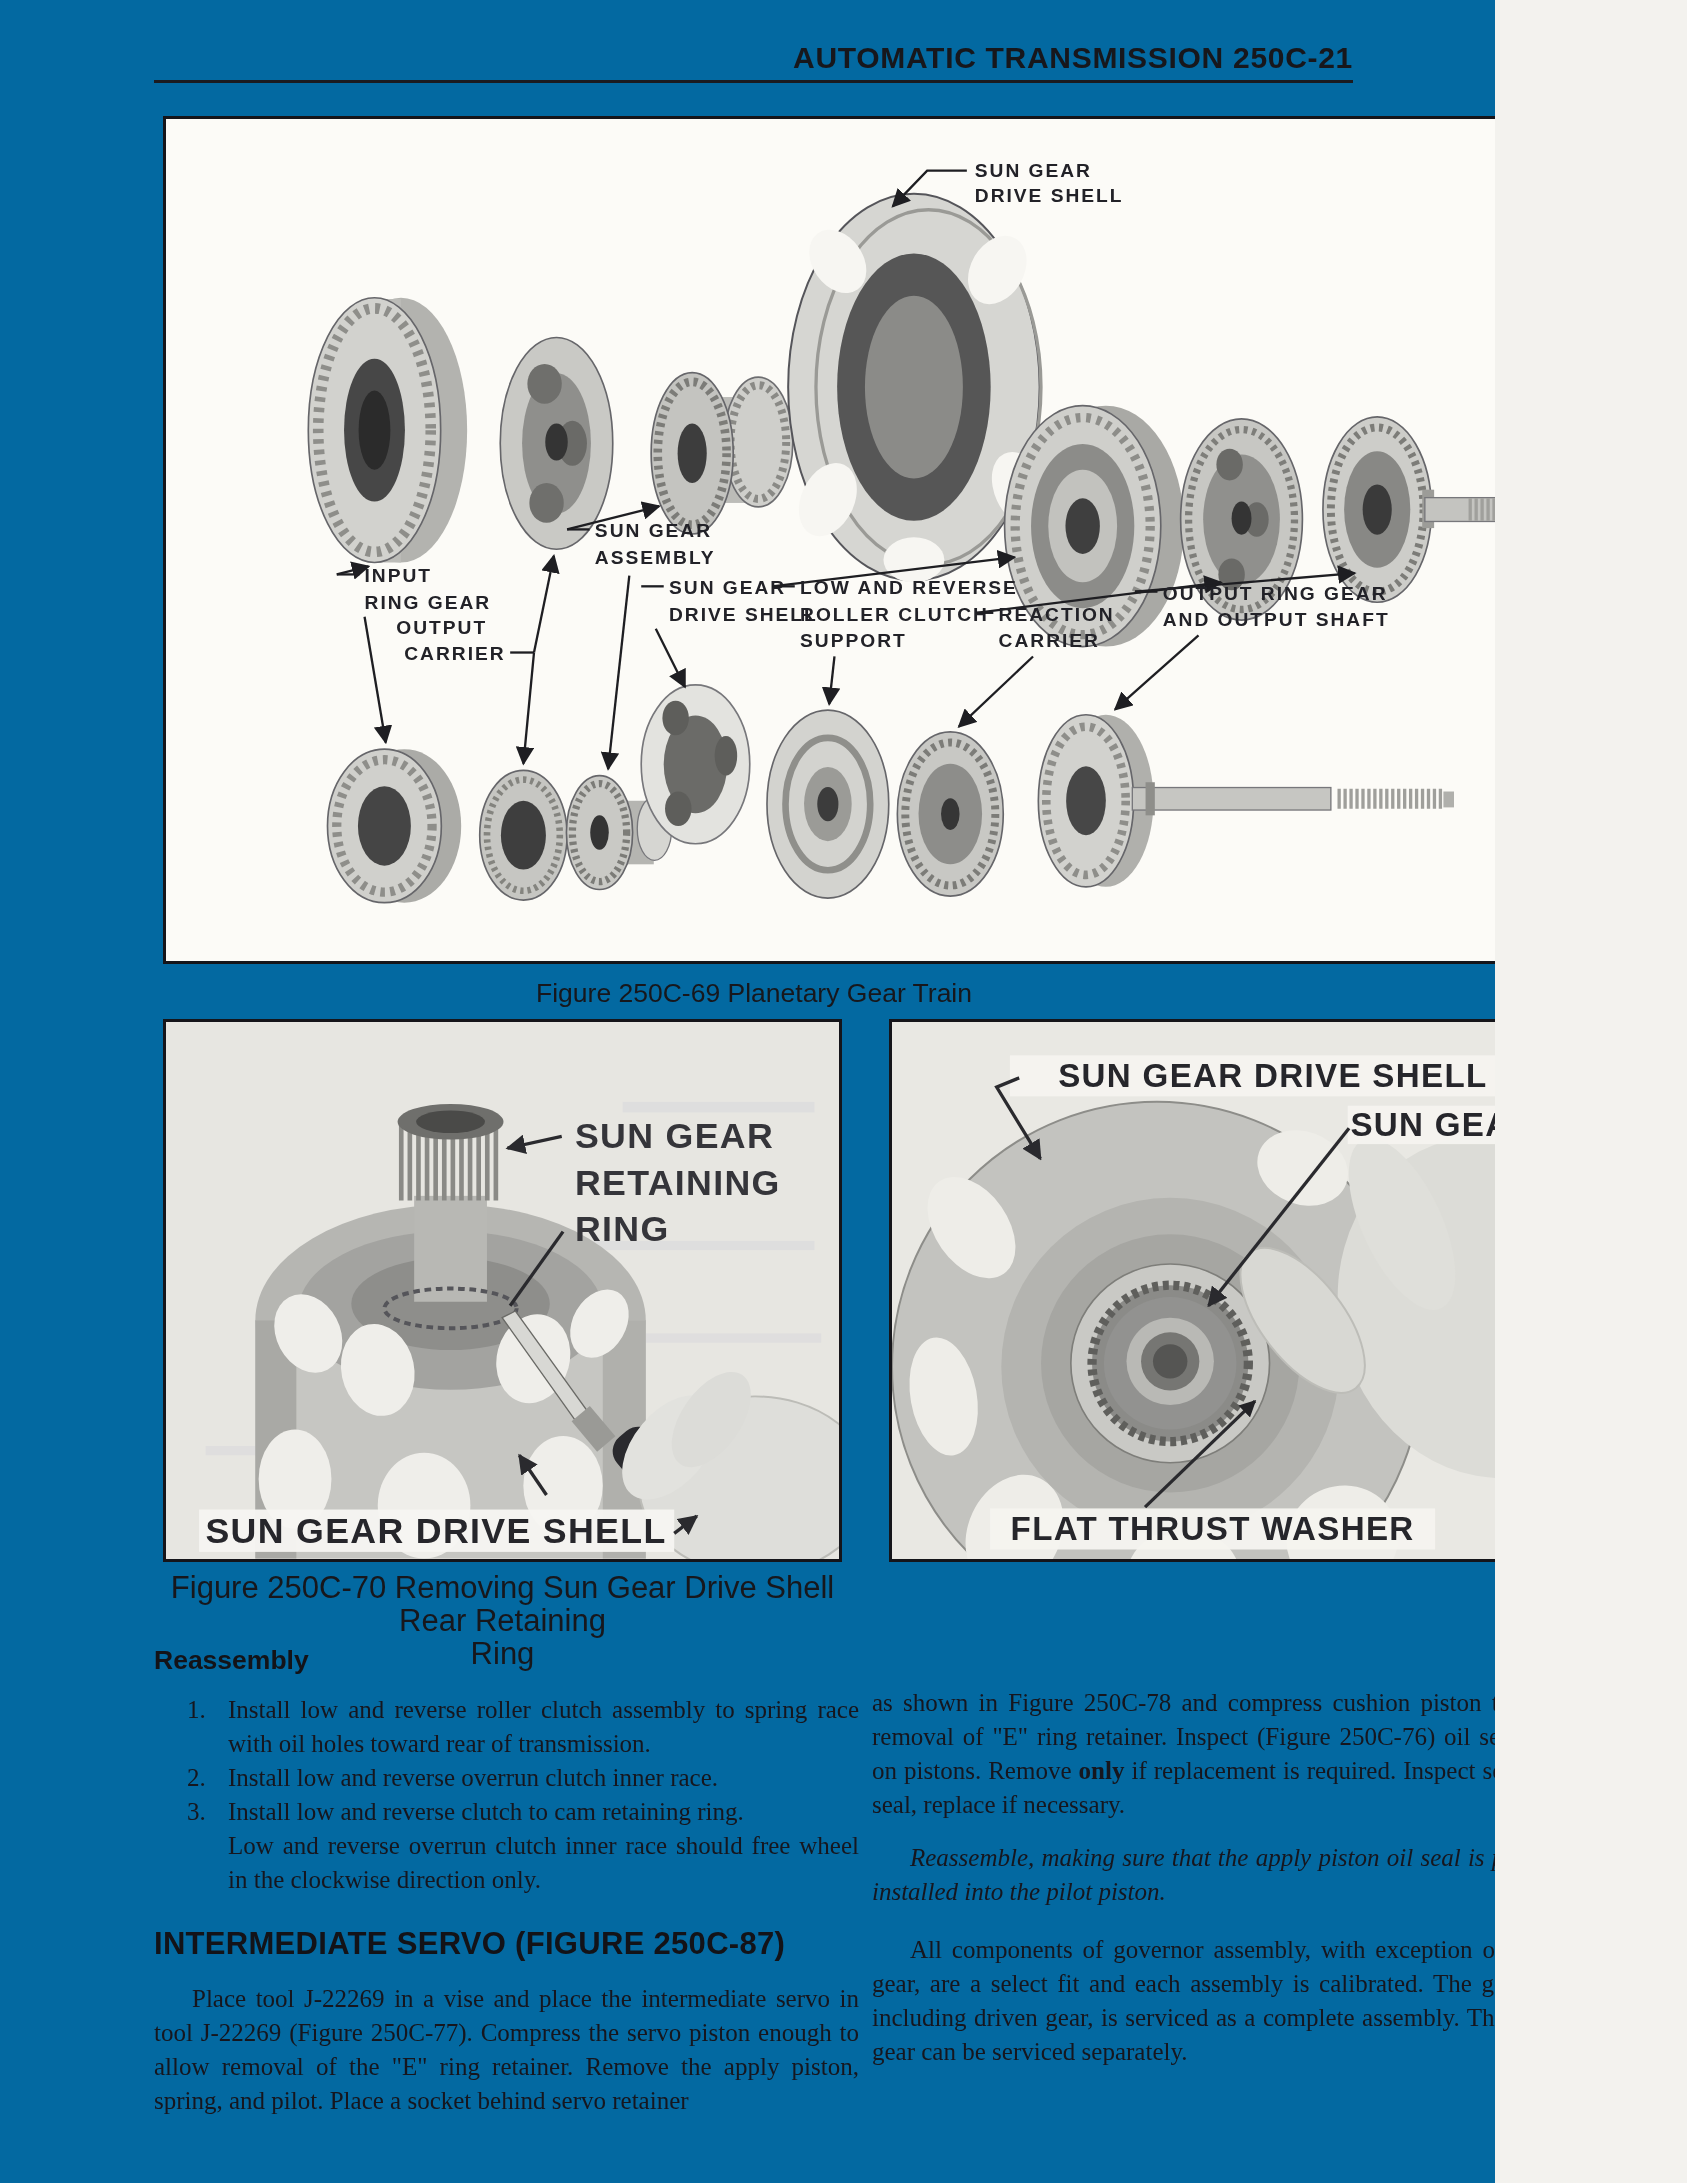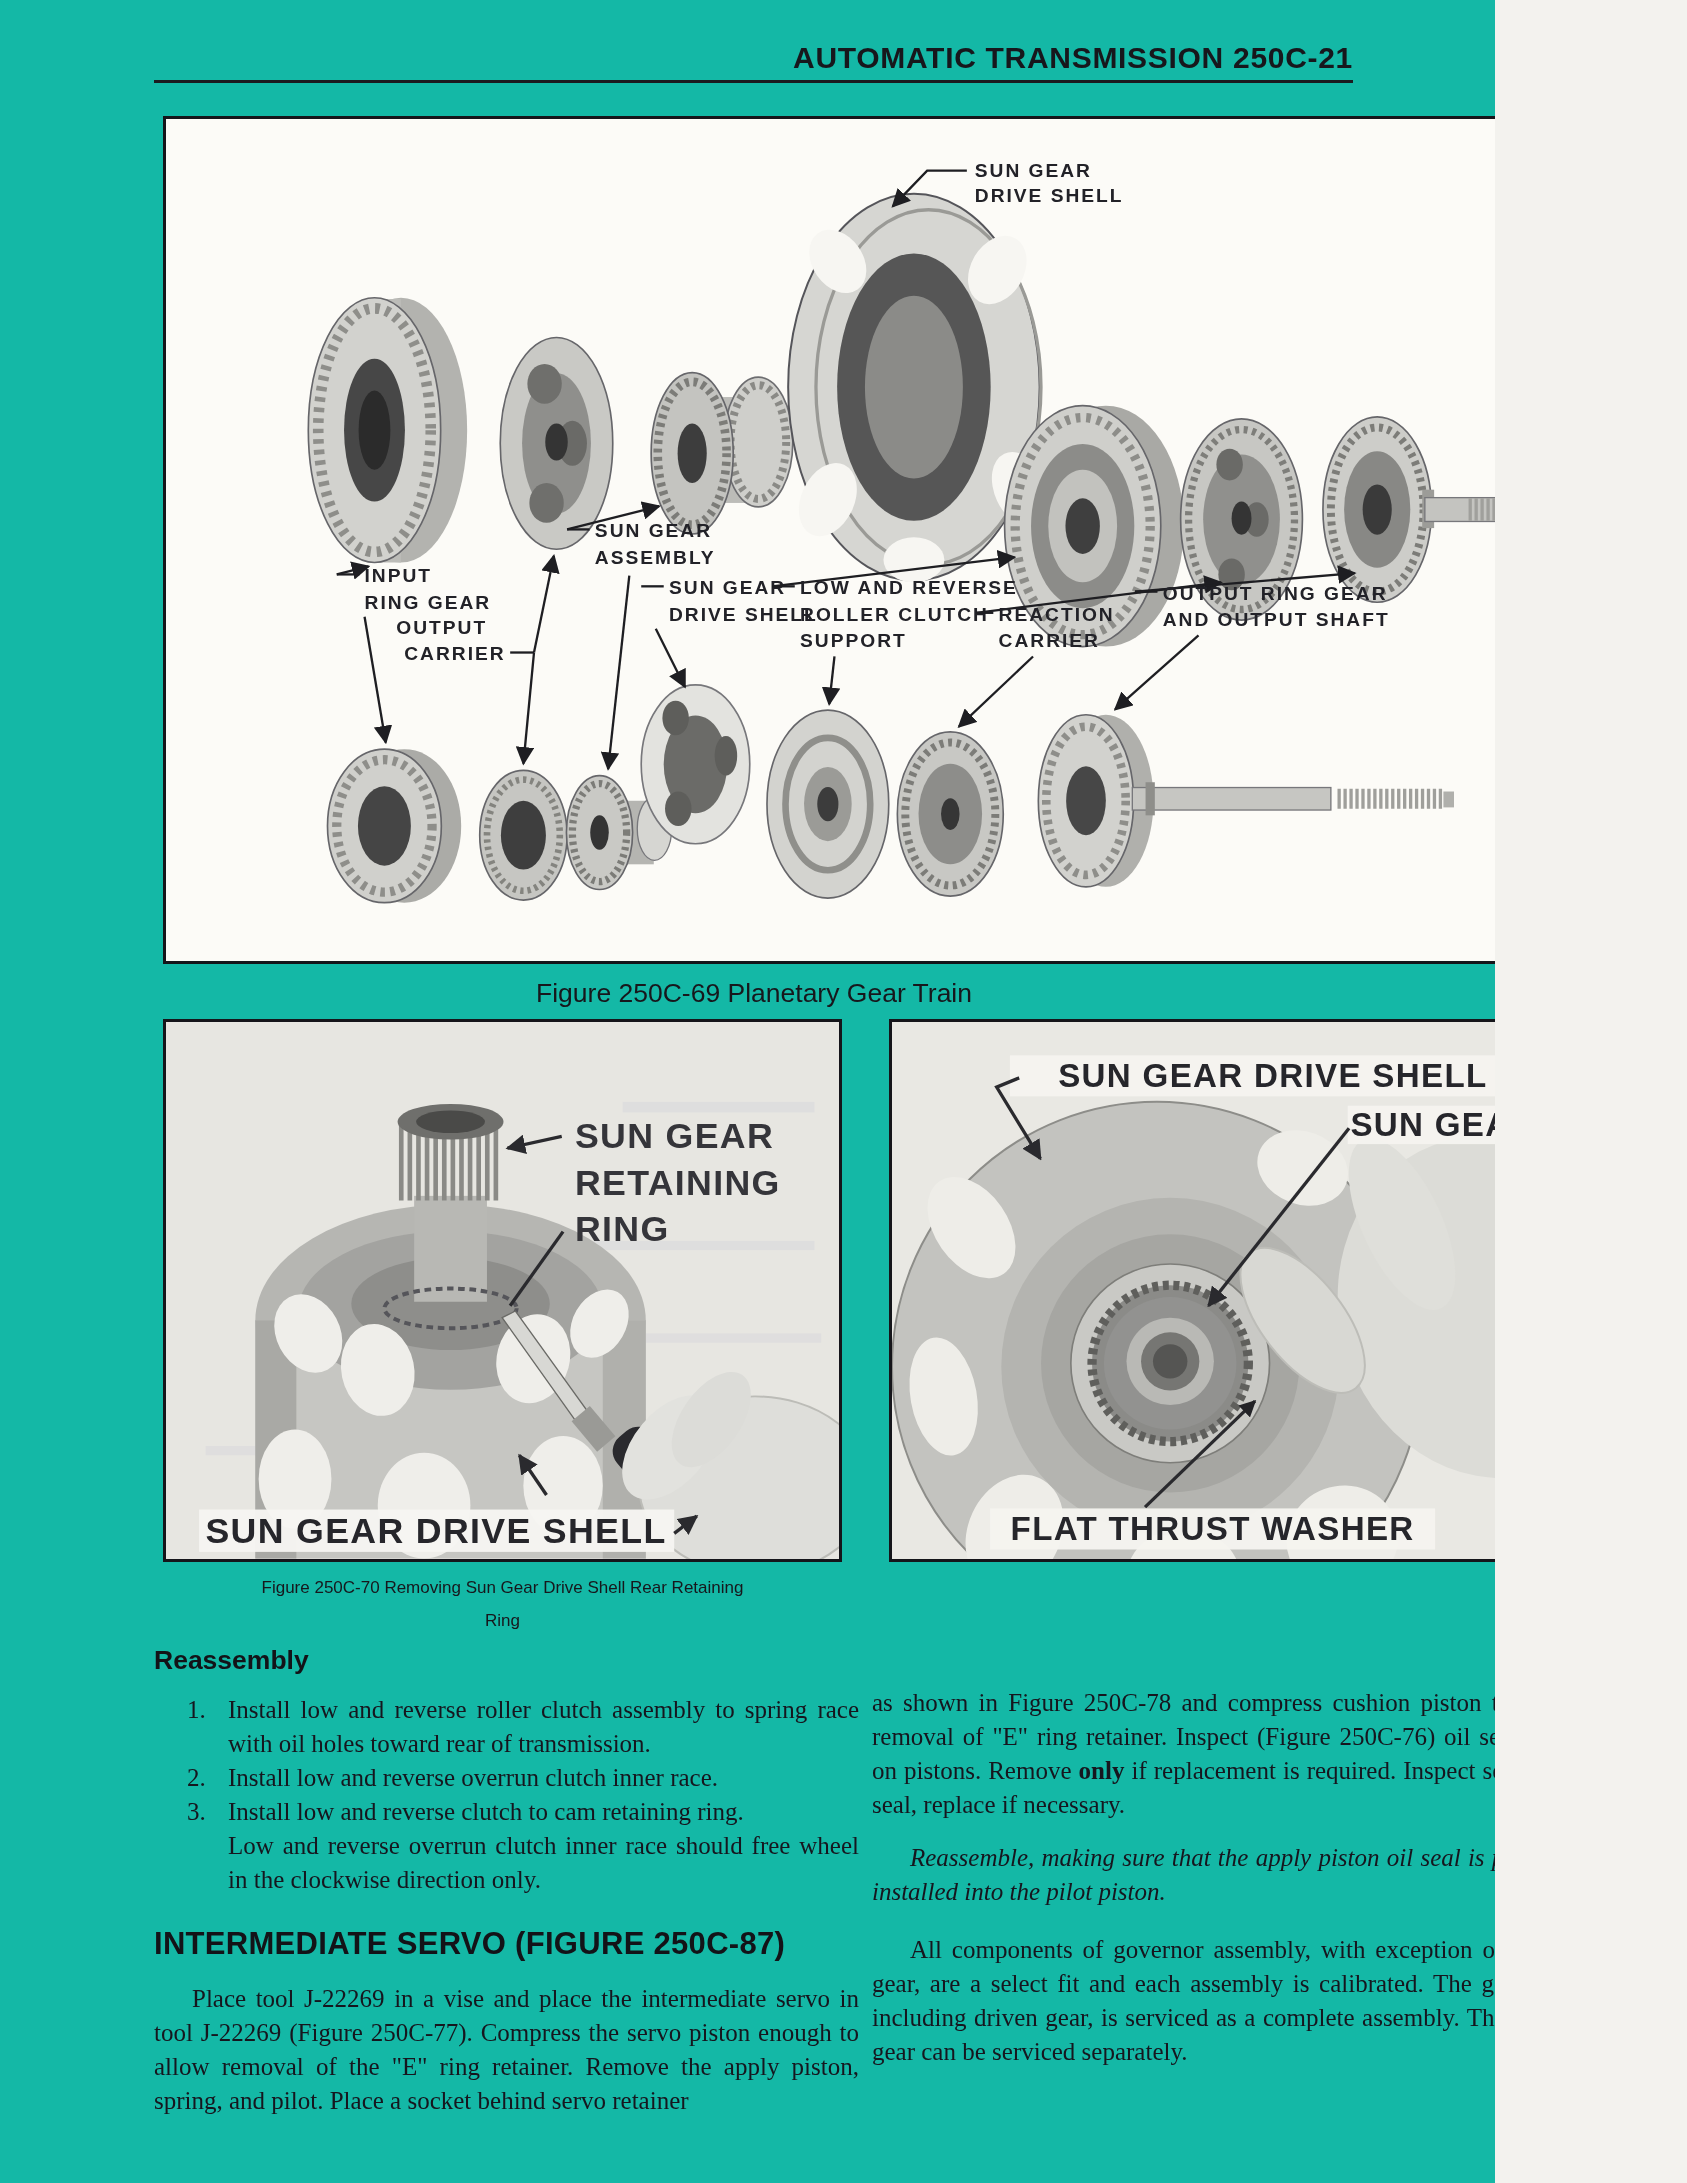--- a/index.html
+++ b/index.html
@@ -1,33 +1,33 @@
 <!DOCTYPE html>
 <html style="font-size:10.6px"><head>
 <meta charset="utf-8">
 <style>
   html,body{margin:0;padding:0;}
   body{width:1687px;height:2183px;background:#f3f2ee;font-family:"Liberation Serif",serif;}
-  .page{position:relative;width:1495px;height:2183px;background:#14b8a6;overflow:hidden;}
+  .page{position:relative;width:1495px;height:2183px;background:#0369a1;overflow:hidden;}
 
   
   .hdr-title{position:absolute;top:41px;right:142px;font:700 30px "Liberation Sans",sans-serif;
              letter-spacing:0.7px;color:#17171c;}
   .hdr-rule{position:absolute;left:154px;right:142px;top:80px;height:3.3px;background:#1b1b20;}
 
   
   .figbox{position:absolute;border:3.3px solid #15151a;box-sizing:border-box;background:#fcfbf7;overflow:hidden;}
   #fig69{left:163px;top:116px;width:1384px;height:848px;}
   #fig70{left:163px;top:1019px;width:679px;height:543px;background:#e9e8e3;}
   #fig71{left:889px;top:1019px;width:673px;height:543px;background:#e9e8e3;}
   .figbox svg{display:block;width:100%;height:100%;}
 
   .caption{position:absolute;text-align:center;font:400 26.5px "Liberation Sans",sans-serif;color:#17171c;}
   #cap69{left:13px;right:0;top:978px;}
-  #cap70{left:163px;top:1571px;width:679px;font-size:17px;line-height:33px;}
+  #cap70{left:163px;top:1571px;width:679px;font-size:31px;line-height:33px;}
   #cap71{left:889px;top:1576px;width:673px;font-size:25px;}
 
   
   .lbl{font:700 29px "Liberation Sans",sans-serif;letter-spacing:3px;fill:#222228;}
   .leader{stroke:#1e1e22;stroke-width:3.5;fill:none;}
   .pleader{stroke:#2a2a2e;stroke-width:5;fill:none;}
   .photo-lbl{font:700 54px "Liberation Sans",sans-serif;letter-spacing:2px;fill:#35353a;}
   .strip-lbl{font:700 50px "Liberation Sans",sans-serif;letter-spacing:2px;fill:#26262b;}
 
   

